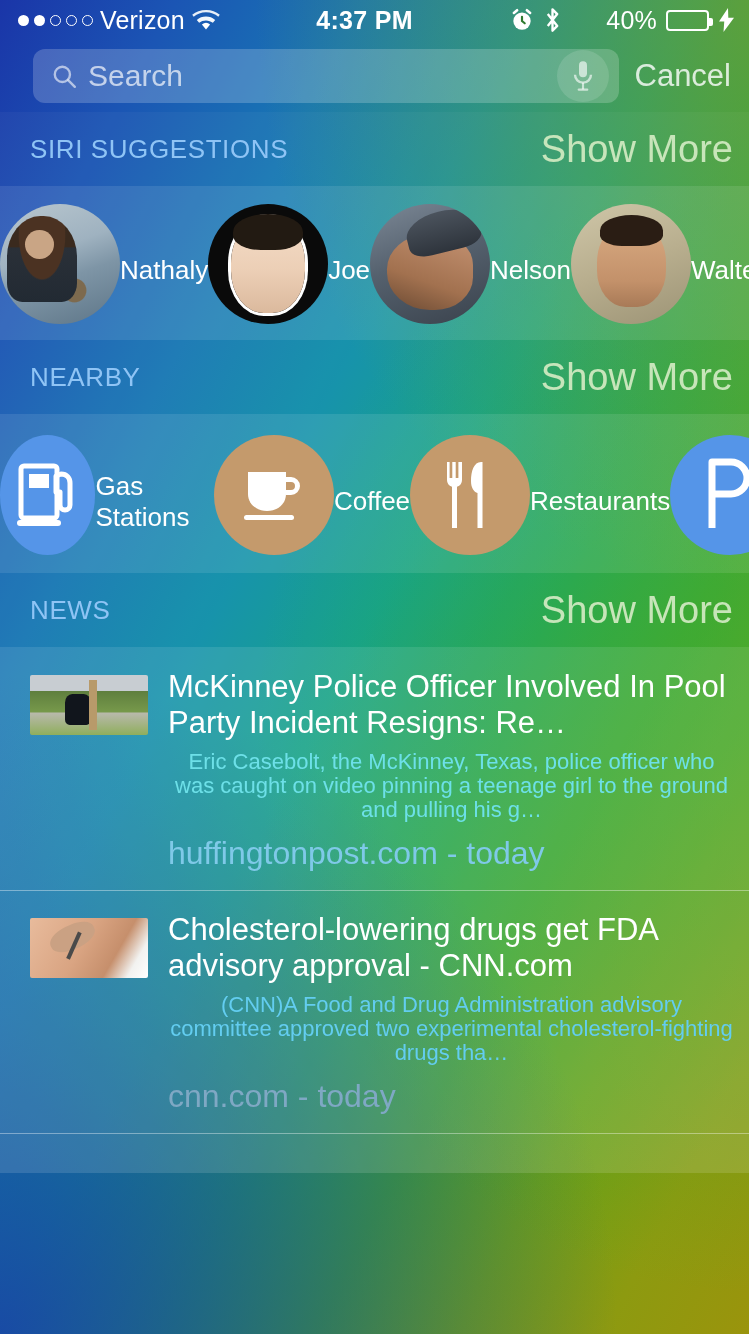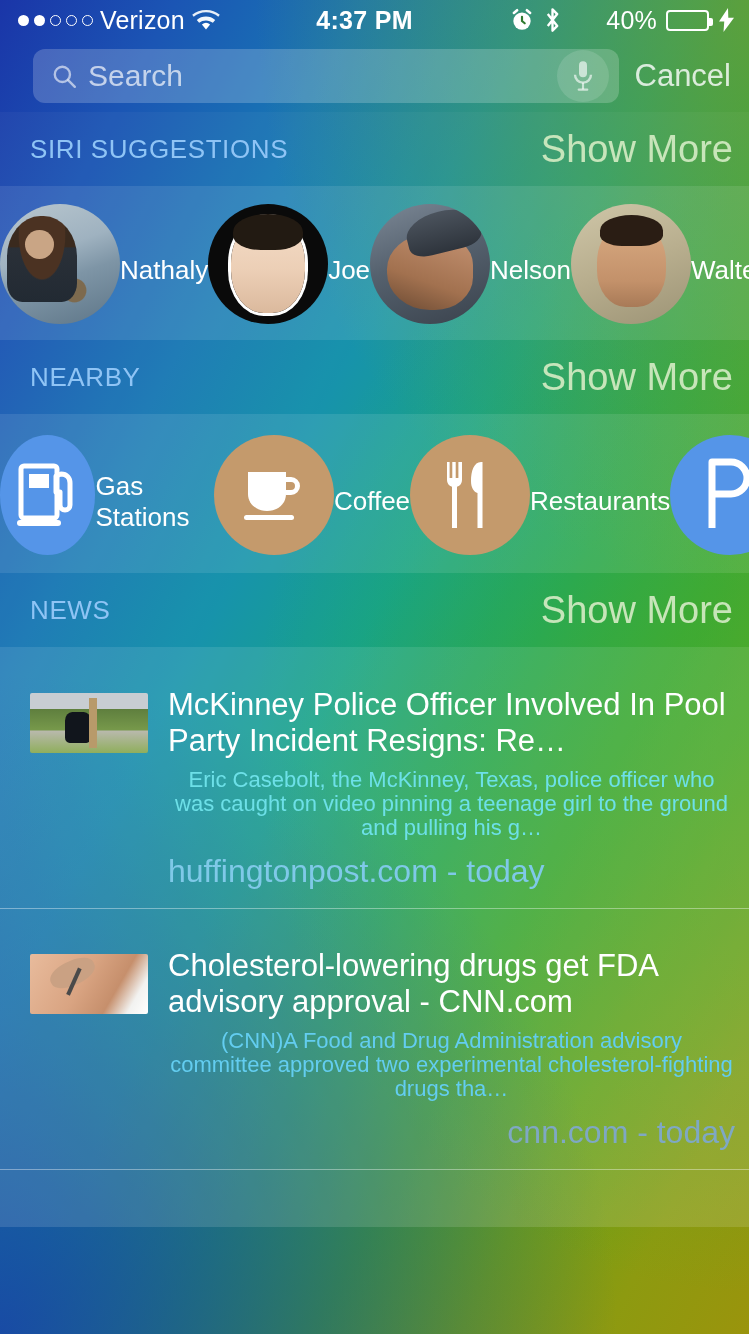--- a/index.html
+++ b/index.html
@@ -219,21 +219,21 @@
   .nearby-row{ padding:21px 0 18px 0; }
   .poi{
     width:120px; height:120px; border-radius:50%;
     display:flex; align-items:center; justify-content:center;
   }
 
   
   .news-list{ padding:0; }
   .news-item{
     display:flex;
-    padding:40px 14px 18px 30px;
+    padding:22px 14px 18px 30px;
     gap:20px;
     position:relative;
   }
   .news-item + .news-item::before{
     content:"";
     position:absolute; left:0; right:0; top:0;
     height:1px;
     background:rgba(255,255,255,0.38);
   }
   .thumb{
@@ -284,21 +284,21 @@
     font-size:22px;
     line-height:1.10;
     text-align:center;
   }
   .news-desc.cnn{ color:#63cdf0; }
   .news-meta{
     margin-top:13px;
     color:#7fc9e8;
     font-size:32px;
   }
-  .news-meta.dim{ color:#7fa8c4;text-align:right; }
+  .news-meta.dim{ color:#7fa8c4; }
 </style>
 </head>
 <body>
 
 <div id="screen">
 <div id="content">
 
   <div class="statusbar">
     <div class="sb-left">
       <div class="dots">

